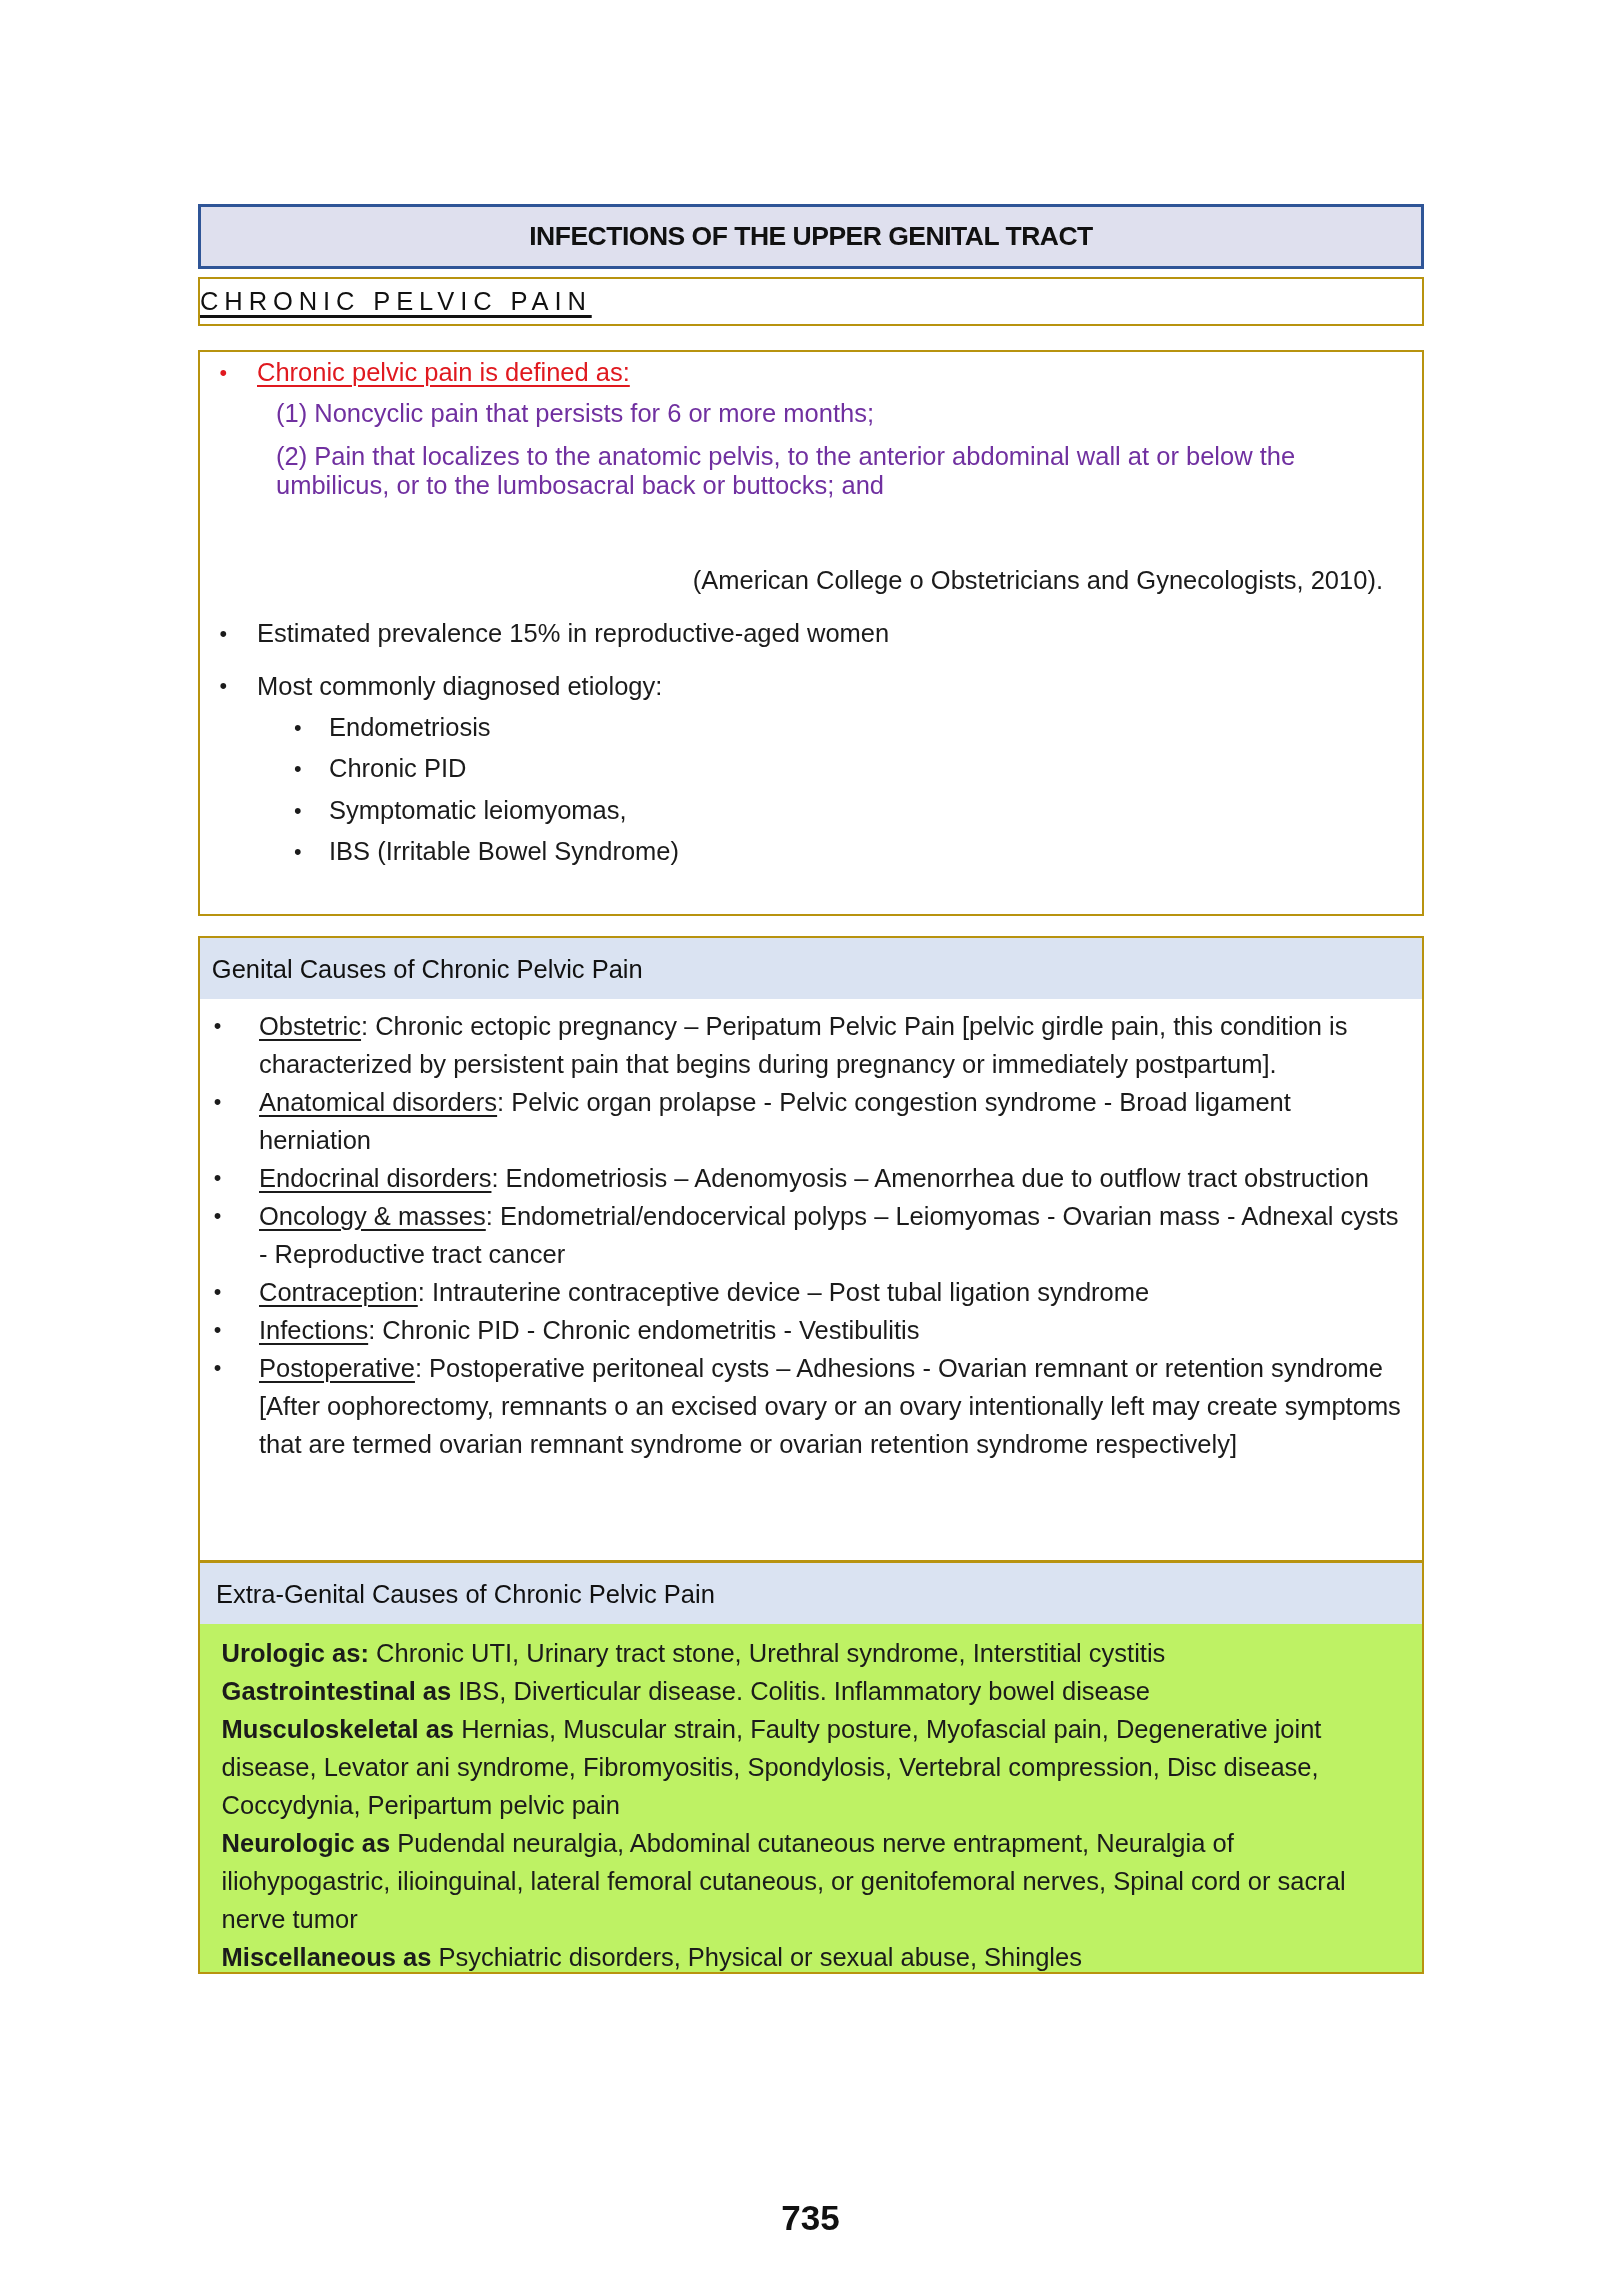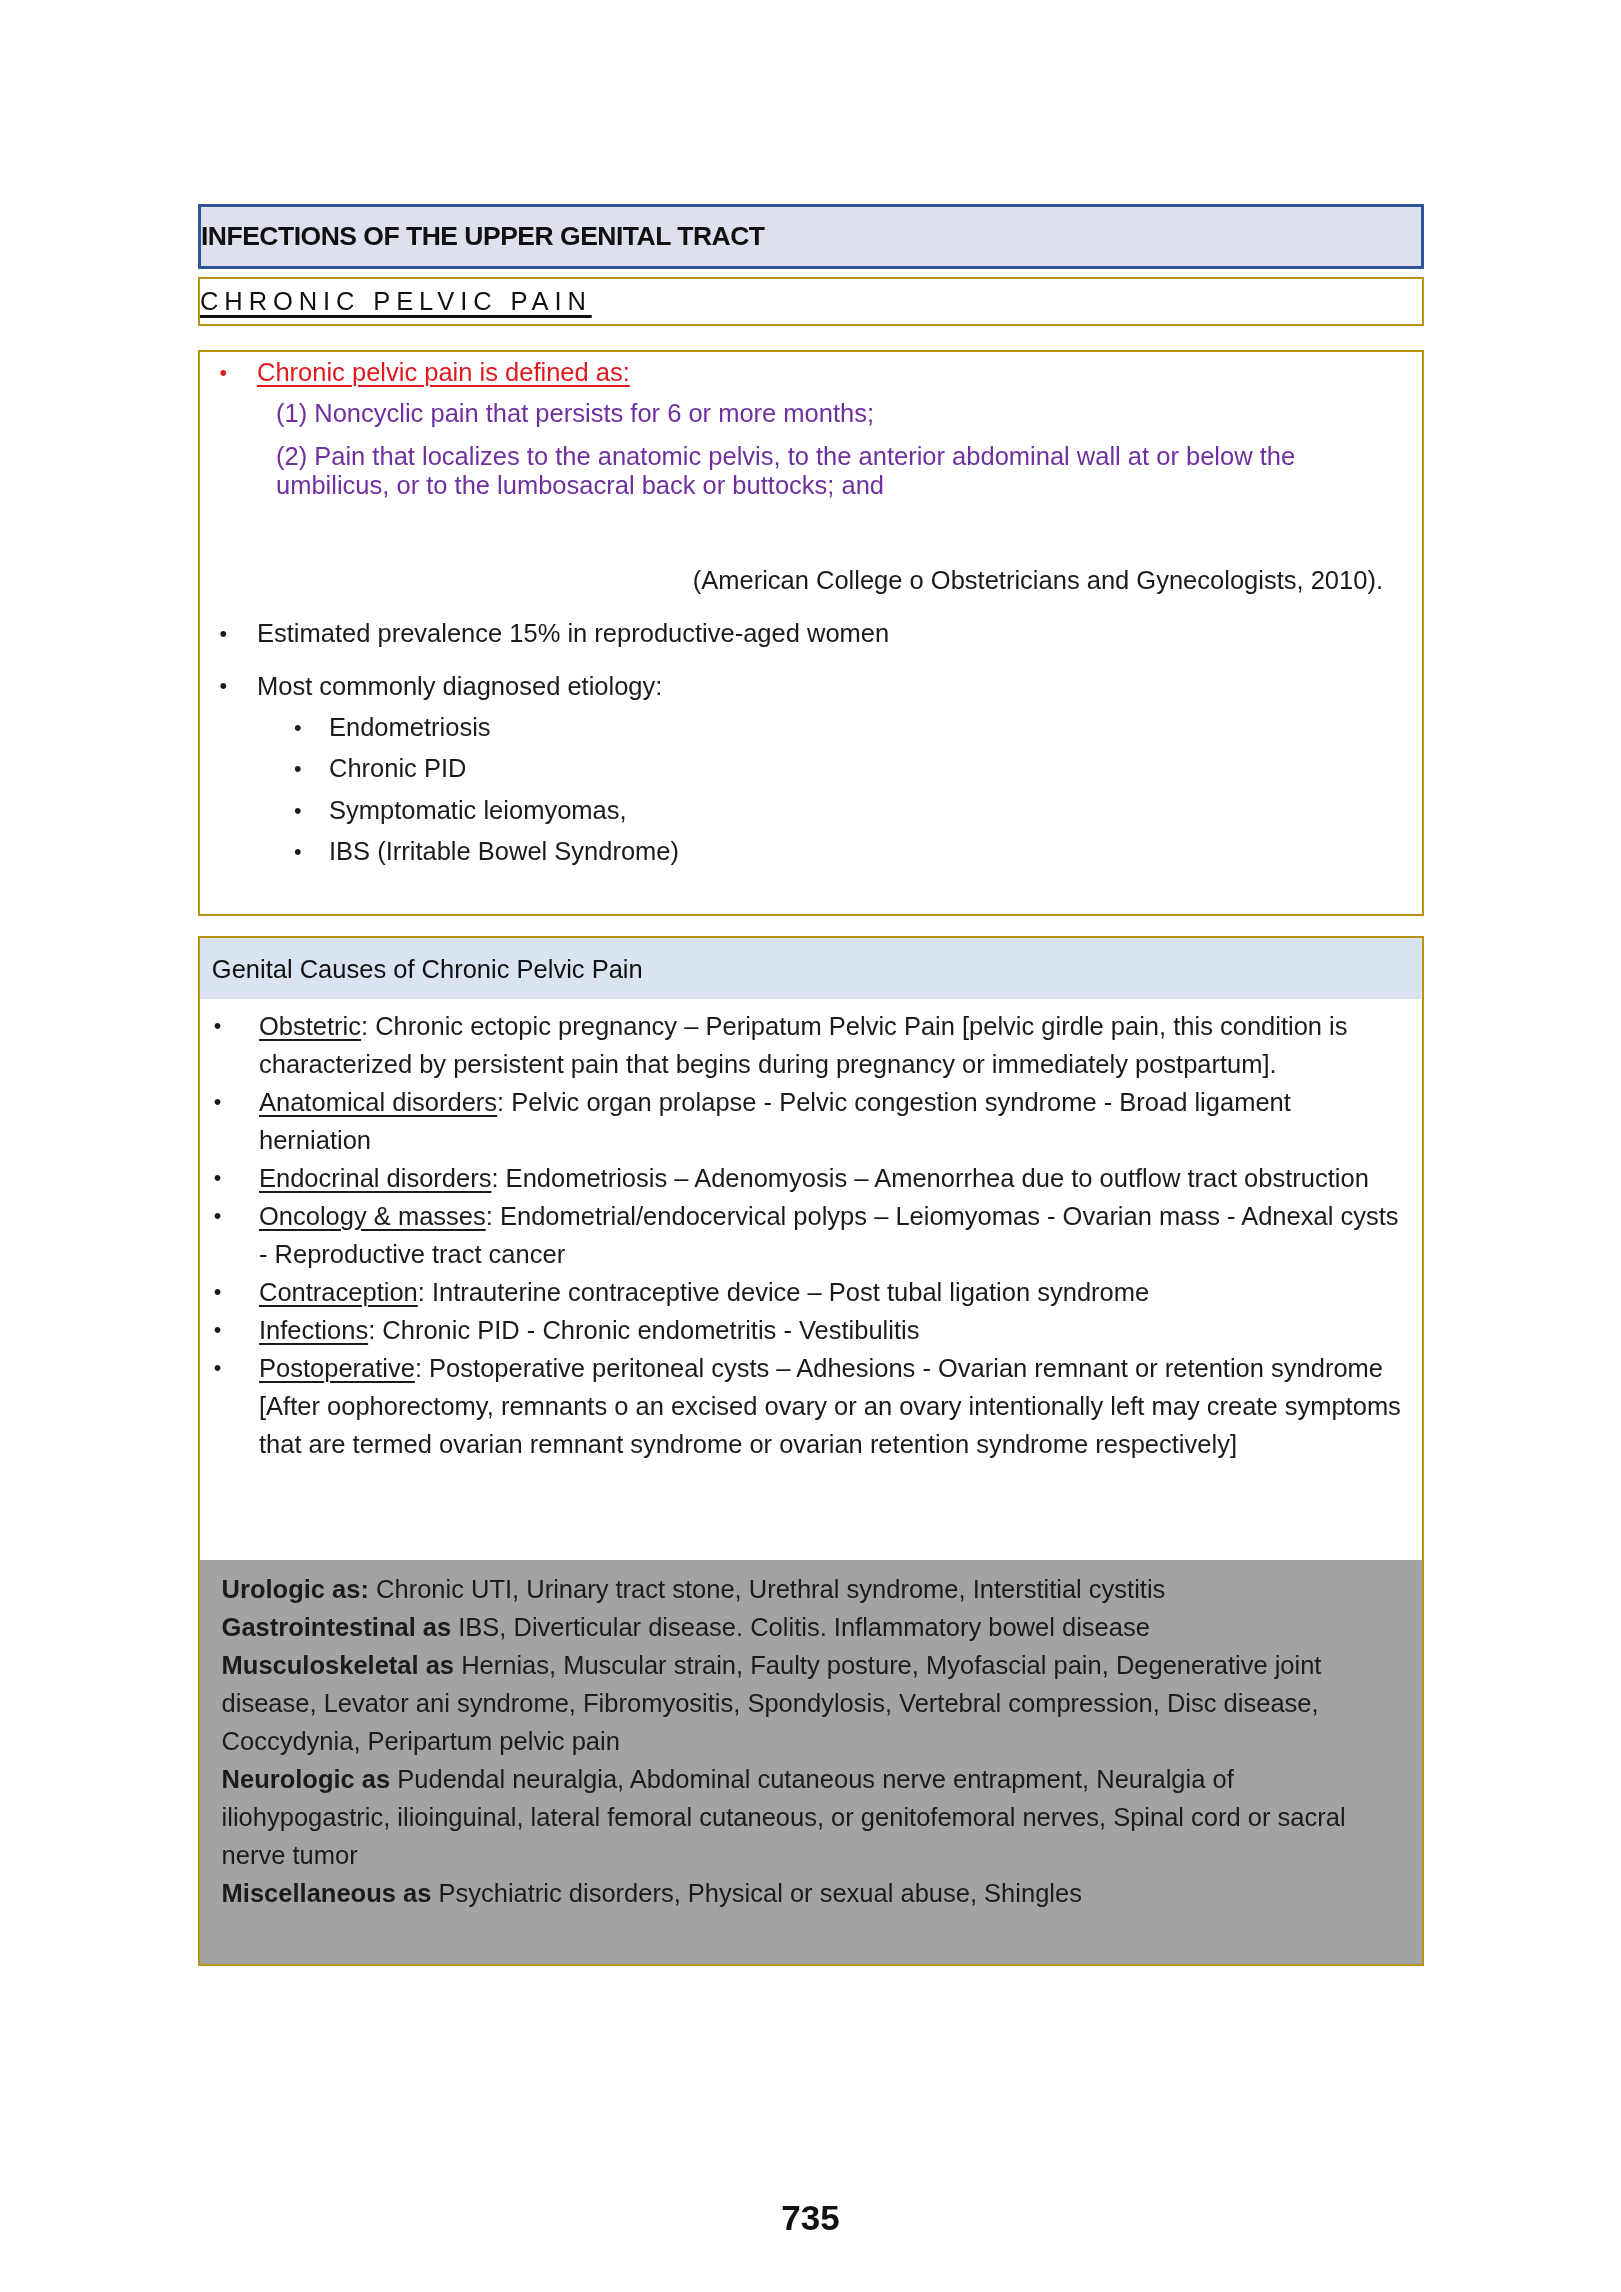--- a/index.html
+++ b/index.html
@@ -7,21 +7,21 @@
     width: 1621px; height: 2293px; position: relative; overflow: hidden;
     font-family: "Liberation Sans", "DejaVu Sans", sans-serif;
     color: #1b1b1b;
   }
   .box { position: absolute; left: 198px; width: 1226px; box-sizing: border-box; }
 
   
   .title-box {
     top: 204px; height: 65px;
     background: #dfe0ee; border: 3.9px solid #2f5597;
-    display: flex; align-items: center; justify-content: flex-start;
+    display: flex; align-items: center; justify-content: center;
   }
   .title-box span { font-size: 26.5px; font-weight: bold; letter-spacing: -0.5px; color: #111; }
 
   
   .subtitle-box {
     top: 277px; height: 49px;
     background: #fff; border: 2.9px solid #b8930f;
     display: flex; align-items: center; 
   }
   .subtitle-box span {
@@ -45,21 +45,21 @@
     background: #dae3f2; border: 2.9px solid #b8930f;
     display: flex; align-items: center; padding-left: 11.8px;
     font-size: 25.5px; color: #111;
   }
   .genital-head { top: 936px; height: 66px; align-items: center; }
   .genital-body {
     top: 999px; height: 565px; border: 2.9px solid #b8930f; border-top: none; background: #fff;
   }
   .extra-head { top: 1560px; height: 67px; border-top-width: 3.9px; padding-left: 16px; }
   .extra-body {
-    top: 1560px; height: 406px; border: 2.9px solid #b8930f; border-top: none; background: #a3a3a3;
+    top: 1624px; height: 350px; border: 2.9px solid #b8930f; border-top: none; background: #bef264;
   }
   .glist { position: absolute; left: 0; top: 7.8px; width: 100%; margin: 0; padding: 0; list-style: none; }
   .glist li { position: relative; padding-left: 59px; padding-right: 19.6px; font-size: 25.5px; line-height: 38px; }
   .glist li .dot { position: absolute; left: 13.7px; top: 0; font-size: 21.6px; }
   .glist .cat { text-decoration: underline; text-decoration-thickness: 2px; text-underline-offset: 3.9px; }
 
   .elist { position: absolute; left: 21.6px; top: 9.8px; right: 21.6px; font-size: 25.5px; line-height: 38px; }
   .elist p { margin: 0; }
   .elist b { font-weight: bold; }
 

